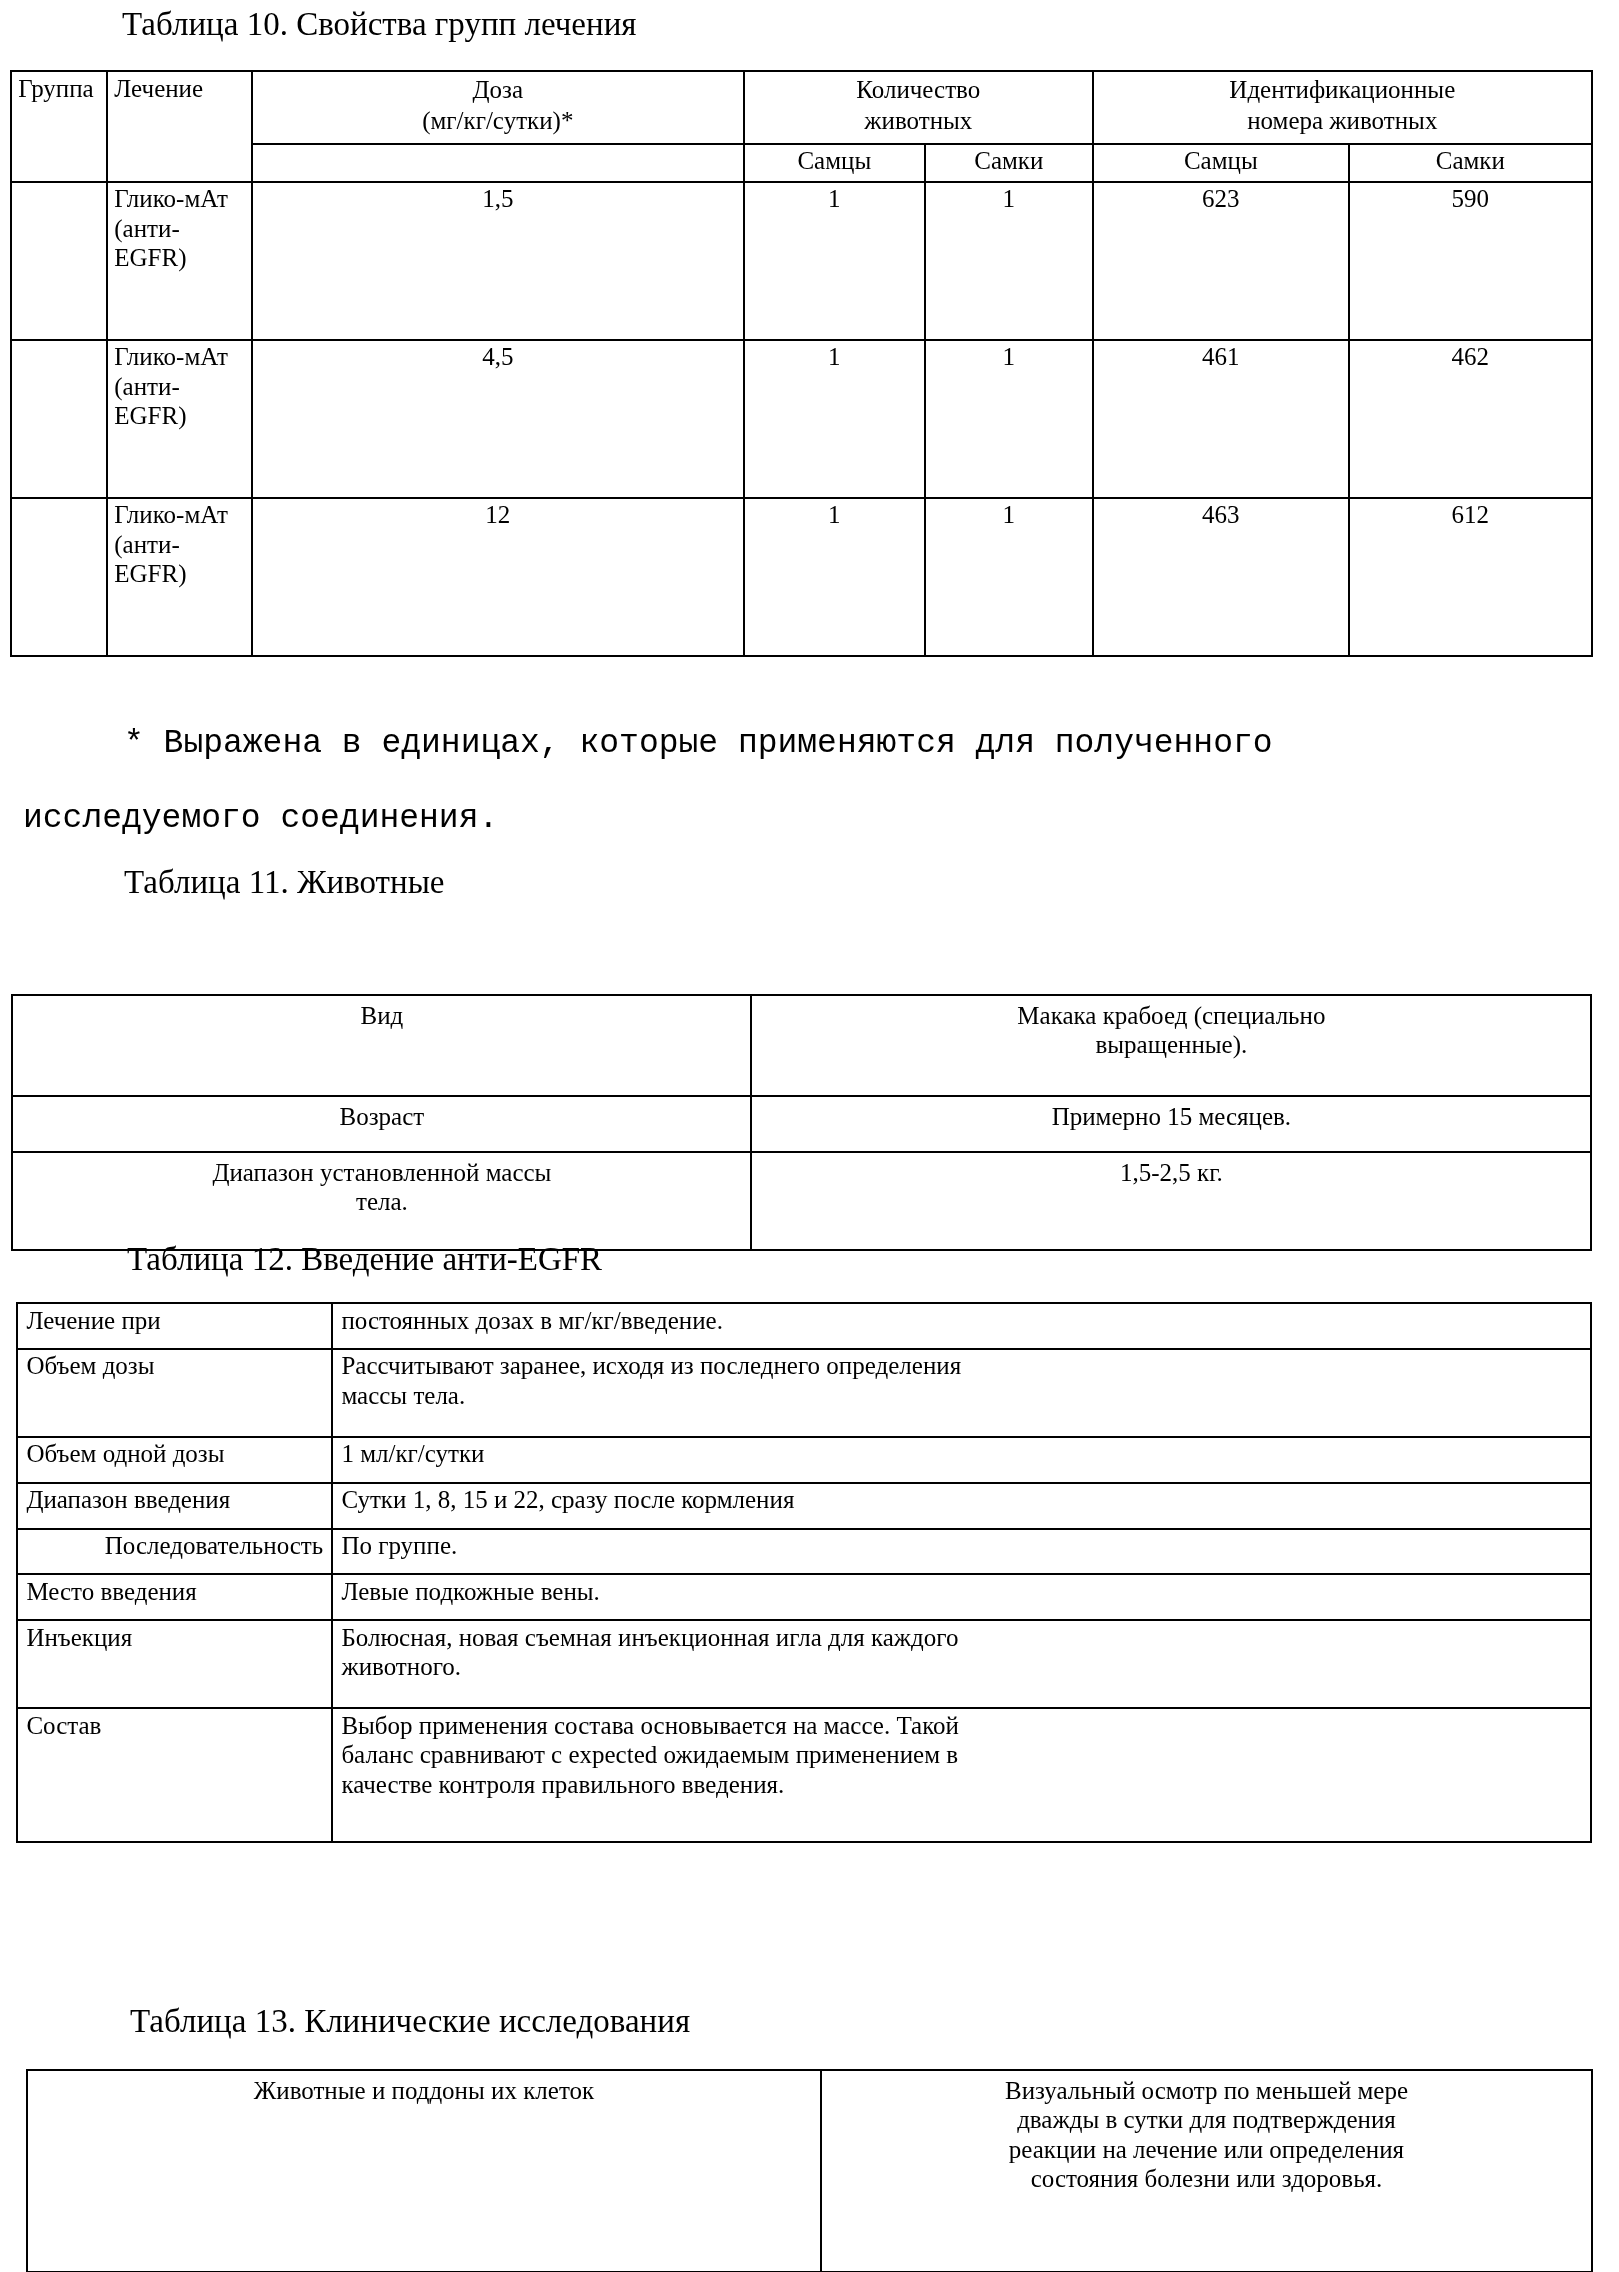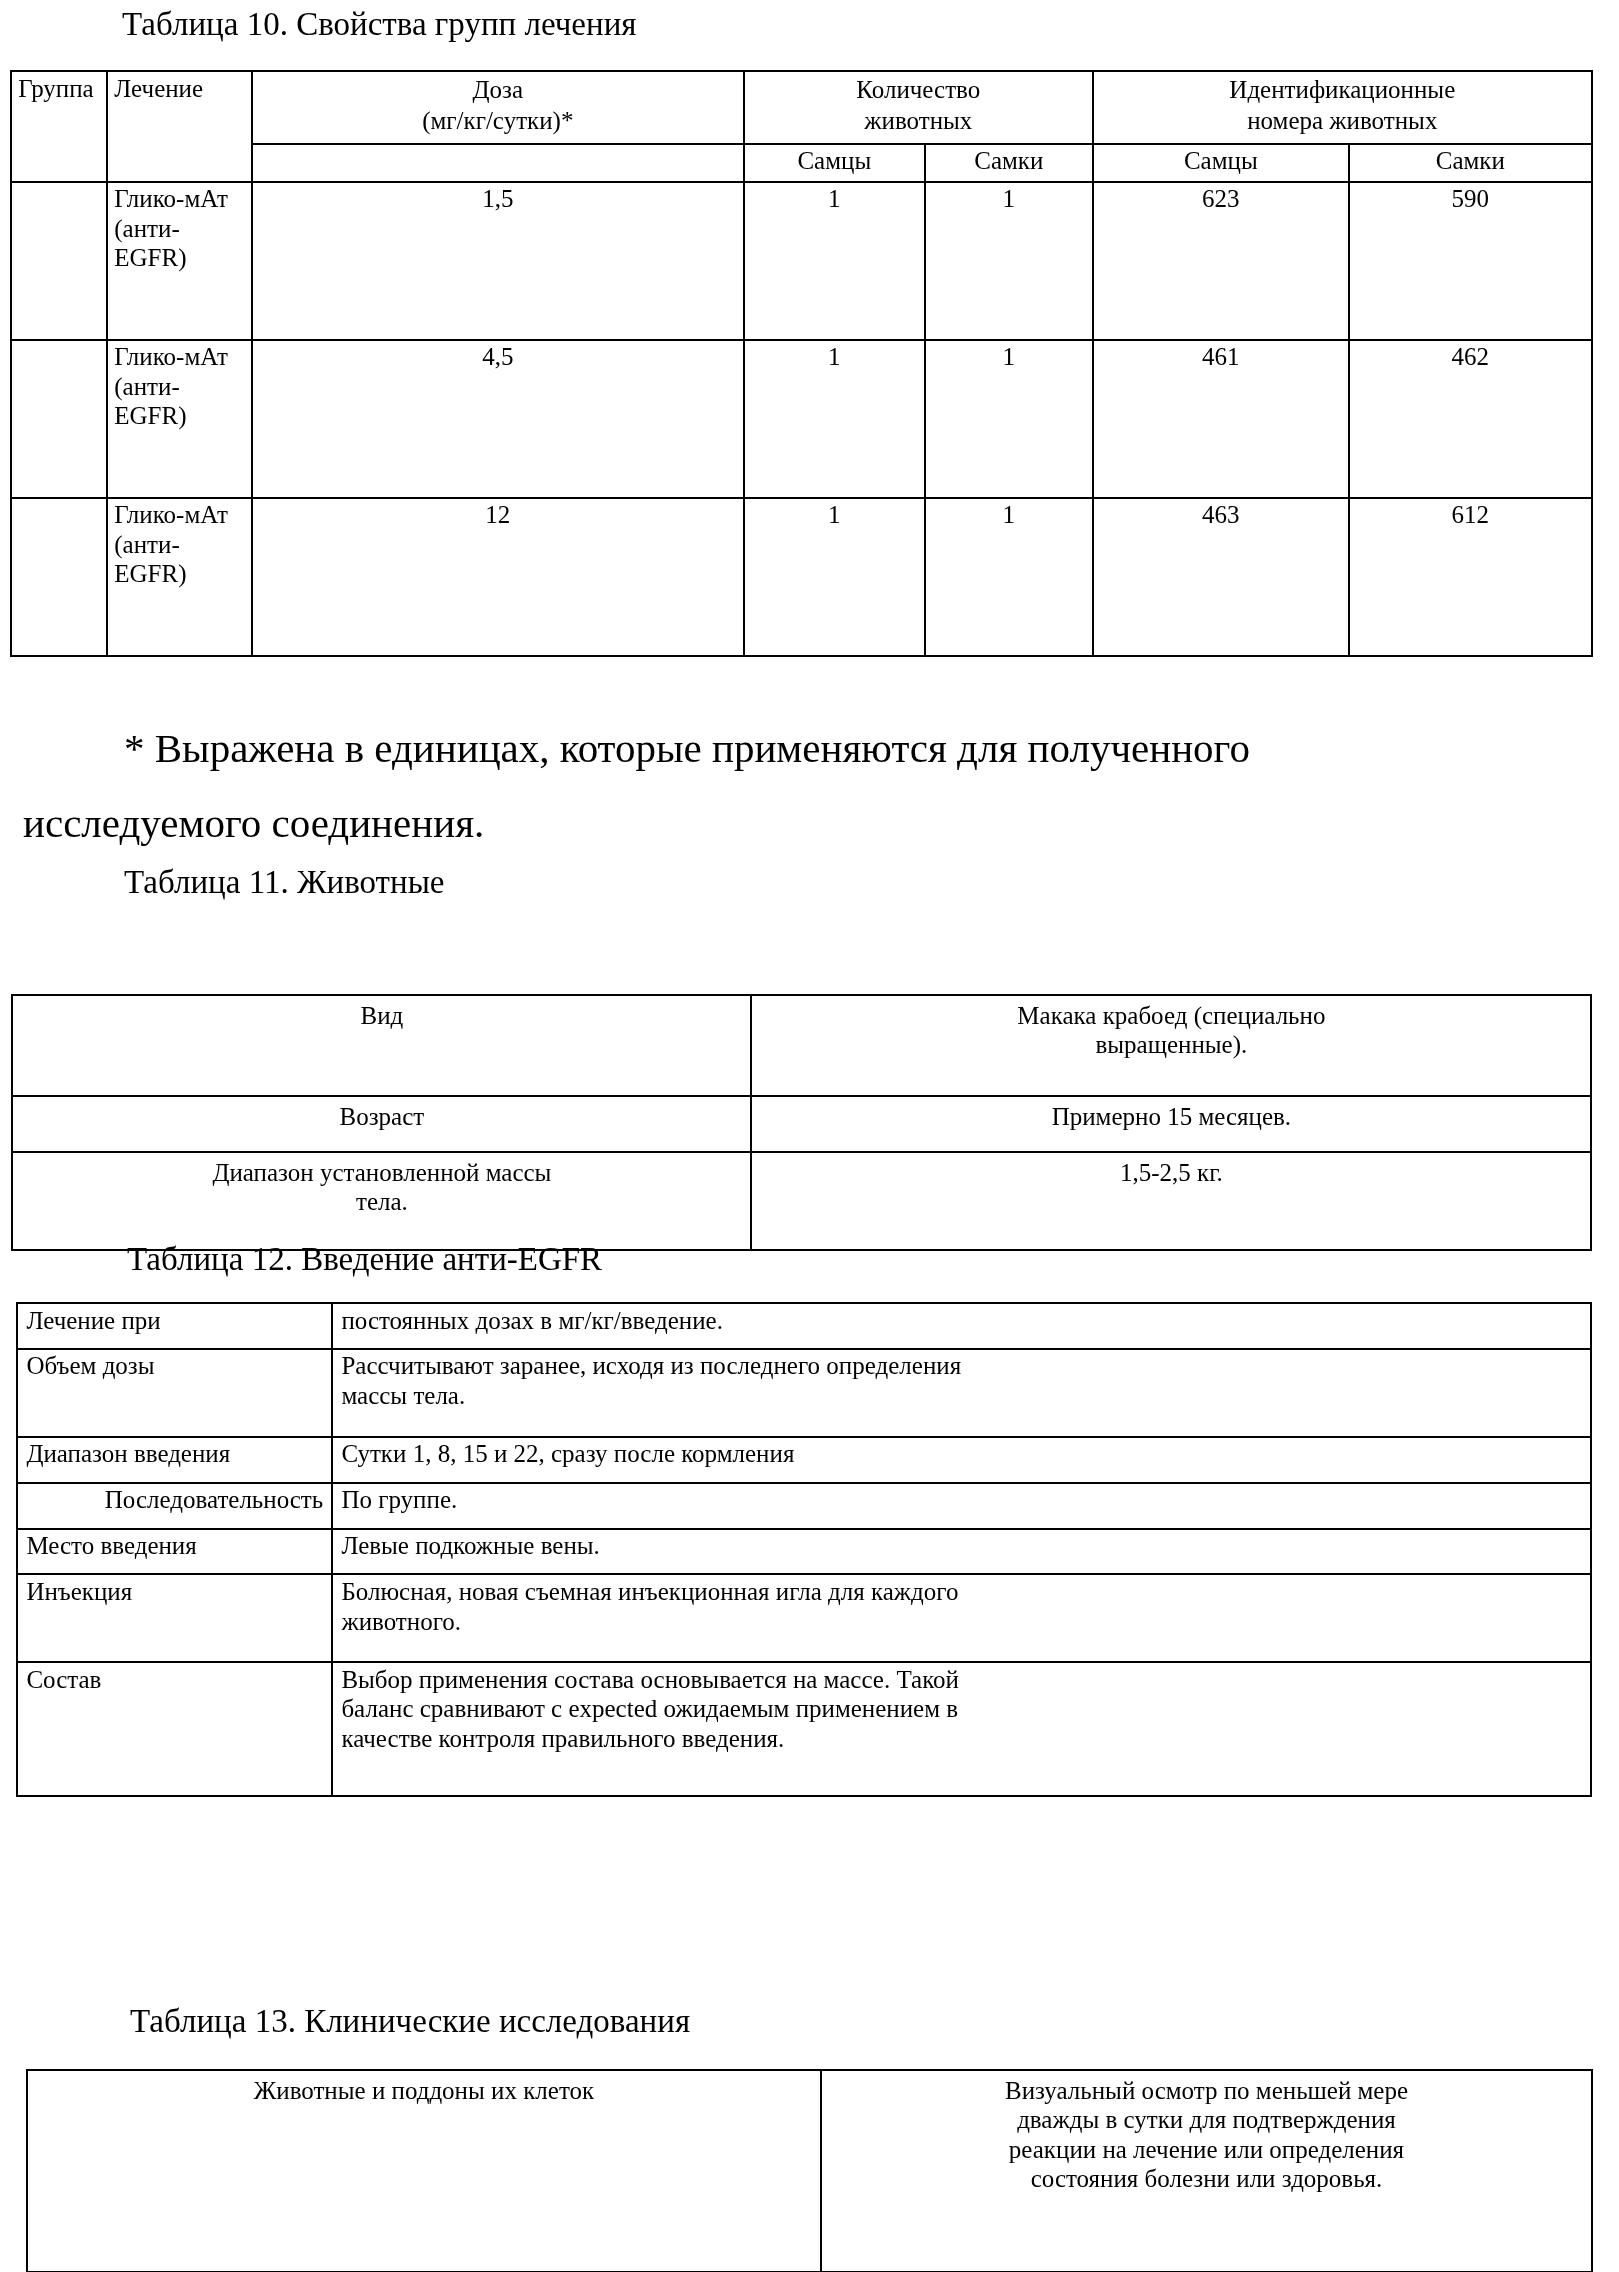--- a/index.html
+++ b/index.html
@@ -24,23 +24,24 @@
   
   .abs { position: absolute; }
 
   .caption {
     font-size: 33px;
     line-height: 1.2;
     white-space: nowrap;
   }
 
   .para {
-    font-size: 41px;
+    font-size: 33px;
     line-height: 1.25;
     white-space: nowrap;
+    font-family: Liberation Mono, monospace;
   }
 
   
   table.doc {
     border-collapse: collapse;
     table-layout: fixed;
     font-size: 25px;
     line-height: 1.18;
   }
   table.doc td {
@@ -205,20 +206,24 @@
         <td class="l">постоянных дозах в мг/кг/введение.</td>
       </tr>
       <tr>
         <td class="l" style="height:81px;">Объем дозы</td>
         <td class="l">
           <span class="cellblock">Рассчитывают заранее, исходя из последнего определения</span>
           <span class="cellblock">массы тела.</span>
         </td>
       </tr>
       <tr>
+        <td class="l" style="height:39px;">Объем одной дозы</td>
+        <td class="l">1 мл/кг/сутки</td>
+      </tr>
+      <tr>
         <td class="l" style="height:39px;">Диапазон введения</td>
         <td class="l nowrapline">Сутки 1, 8, 15 и  22, сразу после кормления</td>
       </tr>
       <tr>
         <td class="l" style="height:39px;text-align:right;">Последовательность</td>
         <td class="l">По группе.</td>
       </tr>
       <tr>
         <td class="l" style="height:39px;">Место введения</td>
         <td class="l">Левые подкожные вены.</td>

